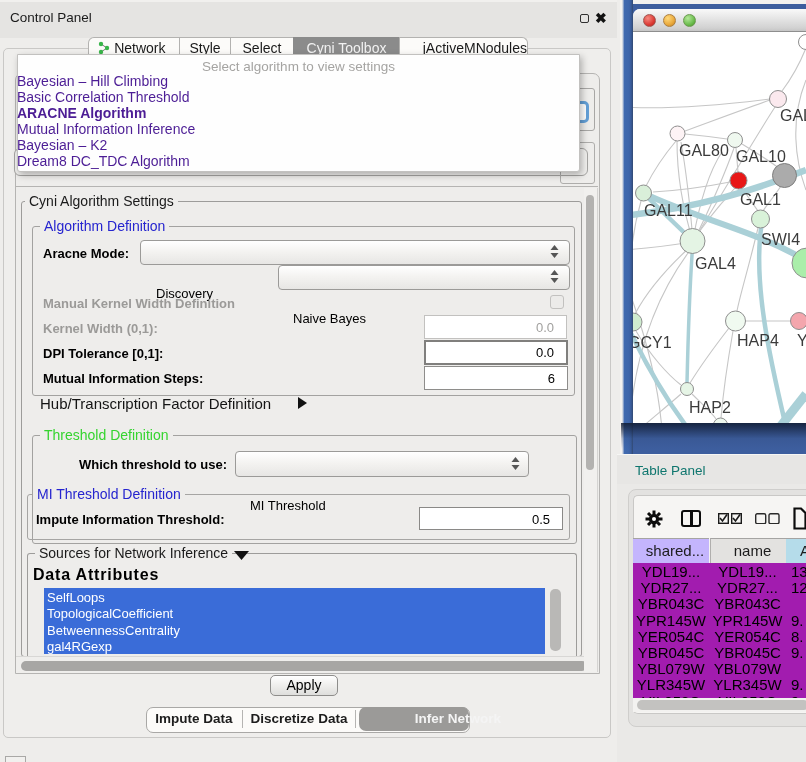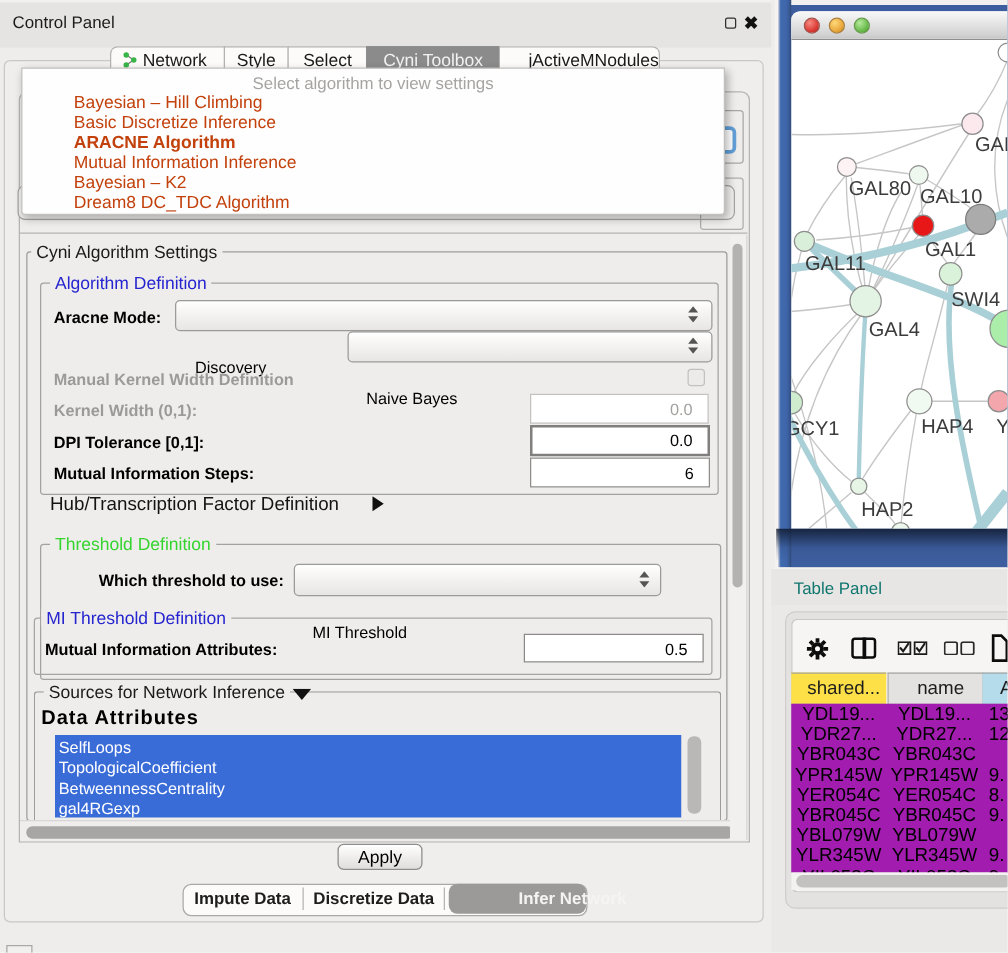--- a/index.html
+++ b/index.html
@@ -26,21 +26,21 @@
 .blabel{font-size:13px;font-weight:bold;color:#000;}
 .graylabel{color:#9b9a98;}
 .combo{background:linear-gradient(#ffffff,#f4f3f1 45%,#e7e6e4);border:1px solid #9b9a98;border-radius:4px;}
 .combotxt{font-size:13px;color:#000;margin-top:41px;}
 .field{background:#fff;}
 .ftxt{font-size:13px;text-align:right;}
 
 .btab{font-size:13.5px;font-weight:bold;color:#1d1d1d;}
 
 #popup{left:17px;top:54px;width:561px;height:116px;border-radius:4px;background:#fefefe;border:1px solid #c2c1bf;box-shadow:2px 3px 7px rgba(0,0,0,0.28);border-radius:0 0 3px 3px;}
-.pitem{left:4px;font-size:14px;color:#c2410c;white-space:pre;margin-left:42px;}
+.pitem{left:4px;font-size:14px;color:#4c1d95;white-space:pre;}
 
 #rightlight{left:633px;top:0;width:173px;height:4px;background:#f2f1ef;}
 #bluecol{left:620px;top:0;width:186px;height:454px;background:linear-gradient(90deg,#f5f2ef 0px,#f5f2ef 2px,#416aaf 4.5px,#3f66aa 9px,#3a5c9b 11px,#344e7c 12.5px,#324c78 13px,#3d5e9e 13.5px);}
 #netwin{left:633px;top:9px;width:173px;height:414px;background:#fff;border-radius:7px 0 0 0;}
 #nettb{left:0;top:0;width:173px;height:22px;background:linear-gradient(#f9f9f9,#d2d2d2 85%,#c6c6c6);border-radius:7px 0 0 0;border-bottom:1px solid #8e8e8e;}
 .tl{top:5px;width:11px;height:11px;border-radius:50%;}
 #tpanelhead{left:617px;top:454px;width:189px;height:29px;background:#e7e6e4;border-top:1px solid #f6f6f4;border-bottom:1px solid #d4d3d1;}
 #tpanelbody{left:617px;top:484px;width:189px;height:278px;background:#eaE9e7;}
 #tcontainer{left:628px;top:489px;width:185px;height:236px;background:#e3e2e0;border:1px solid #cfcecc;border-radius:8px;}
 #twhite{left:633px;top:495px;width:173px;height:217px;background:#f6f5f3;border-radius:5px 0 0 5px;border:1px solid #c9c8c6;border-right:none;}
@@ -125,21 +125,21 @@
   <div class="abs combo" style="left:235px;top:451px;width:292px;height:24px;"></div>
   <div class="abs combotxt" style="left:250px;top:457px;">MI Threshold</div>
   <svg class="abs" style="left:511px;top:457px;" width="9" height="13" viewBox="0 0 9 13">
       <path d="M4.5,0 L8.5,5 L0.5,5 Z" fill="#555"></path>
       <path d="M4.5,13 L8.5,8 L0.5,8 Z" fill="#555"></path>
     </svg>
 
   <div class="abs group" style="left:27px;top:494px;width:541px;height:44px;border-color:#a6a5a3;"></div>
   <div class="abs glabel" style="left:33px;top:487px;color:#2524cf;">MI Threshold Definition</div>
 
-  <div class="abs blabel" style="left:36px;top:512px;">Mutual Information Attributes:</div>
+  <div class="abs blabel" style="left:36px;top:512px;">Impute Information Threshold:</div>
   <div class="abs field" style="left:419px;top:507px;width:142px;height:21px;border:1.5px solid #8a8987;"></div>
   <div class="abs ftxt" style="left:419px;top:512px;width:131px;color:#000;">0.5</div>
 
   <div class="abs" style="left:27px;top:553px;width:548px;height:104px;border:1px solid #9d9c9a;border-bottom:none;border-radius:3px 3px 0 0;"></div>
   <div class="abs glabel" style="left:35px;top:546px;color:#1a1a1a;">Sources for Network Inference</div>
   <svg class="abs" style="left:234px;top:551px;" width="15" height="9" viewBox="0 0 15 9">
       <path d="M0,0 L15,0 L7.5,9 Z" fill="#111"></path>
     </svg>
   <div class="abs" style="left:33px;top:566px;font-size:16px;font-weight:bold;letter-spacing:0.8px;color:#000;">Data Attributes</div>
 
@@ -161,21 +161,21 @@
   <div class="abs btab" style="left:243px;top:711px;width:112px;text-align:center;">Discretize Data</div>
   <div class="abs" style="left:355px;top:710px;width:1px;height:18px;background:#b5b4b2;"></div>
   <div class="abs" style="left:359px;top:707px;width:110px;height:24px;background:#9b9a98;border-radius:7px;"></div>
   <div class="abs" style="left:359px;top:711px;width:110px;text-align:center;font-size:13.5px;font-weight:bold;color:#f4f4f4;padding-left:44px;">Infer Network</div>
 
   <div class="abs" style="left:5px;top:756px;width:19px;height:12px;border:1.5px solid #a9a8a6;background:#f1f0ee;"></div>
 
   <div class="abs" id="popup"></div>
   <div class="abs" style="left:18px;top:59px;width:561px;text-align:center;font-size:13.5px;color:#a5a4a2;">Select algorithm to view settings</div>
   <div class="abs pitem" style="left:17px;top:73px;">Bayesian – Hill Climbing</div>
-  <div class="abs pitem" style="left:17px;top:89px;">Basic Discretize Inference</div>
+  <div class="abs pitem" style="left:17px;top:89px;">Basic Correlation Threshold</div>
   <div class="abs pitem" style="left:17px;top:105px;font-weight:bold;">ARACNE Algorithm</div>
   <div class="abs pitem" style="left:17px;top:121px;">Mutual Information Inference</div>
   <div class="abs pitem" style="left:17px;top:137px;">Bayesian – K2</div>
   <div class="abs pitem" style="left:17px;top:153px;">Dream8 DC_TDC Algorithm</div>
 
   <div class="abs" id="bluecol"></div>
   <div class="abs" id="rightlight"></div>
   <div class="abs" style="left:633px;top:4px;width:173px;height:450px;background:#3d5e9e;"></div>
 
   <div class="abs" id="netwin">
@@ -290,21 +290,21 @@
     <path d="M15,5 L17.5,8 L22,1.5" fill="none" stroke="#1a1a1a" stroke-width="1.6"></path>
   </svg>
   <svg class="abs" style="left:755px;top:513px;" width="25" height="11" viewBox="0 0 25 11">
     <rect x="0.7" y="0.7" width="10" height="10" fill="none" stroke="#2a2a2a" stroke-width="1.4" rx="1.5"></rect>
     <rect x="14" y="0.7" width="10" height="10" fill="none" stroke="#2a2a2a" stroke-width="1.4" rx="1.5"></rect>
   </svg>
   <svg class="abs" style="left:793px;top:507px;" width="14" height="23" viewBox="0 0 14 23">
     <path d="M1.5,1.5 L8,1.5 L12.5,6 L12.5,21.5 L1.5,21.5 Z" fill="none" stroke="#0c0c0c" stroke-width="2.2"></path>
   </svg>
 
-  <div class="abs hcell" style="left:633px;width:76px;background:#fde047;">shared...</div>
+  <div class="abs hcell" style="left:633px;width:76px;background:#c4b5fd;">shared...</div>
   <div class="abs hcell" style="left:710px;width:75px;background:#e3e2e0;border-left:1px solid #b0afad;border-right:1px solid #b0afad;">name</div>
   <div class="abs hcell" style="left:786px;width:20px;background:#b5dcea;">
       <span style="position:absolute;left:14px;top:0;text-indent:0;">A</span>
     </div>
 
   <div class="abs" id="tablerows" style="left:633px;top:563px;width:206px;height:135px;overflow:hidden;background:#a21caf;">
       <div style="position:absolute;left:0;top:0px;width:76px;text-align:center;font-size:15px;">YDL19...</div>
       <div style="position:absolute;left:77px;top:0px;width:75px;text-align:center;font-size:15px;">YDL19...</div>
       <div style="position:absolute;left:158px;top:0px;width:30px;font-size:15px;">13.</div>
       <div style="position:absolute;left:0;top:16.2px;width:76px;text-align:center;font-size:15px;">YDR27...</div>

